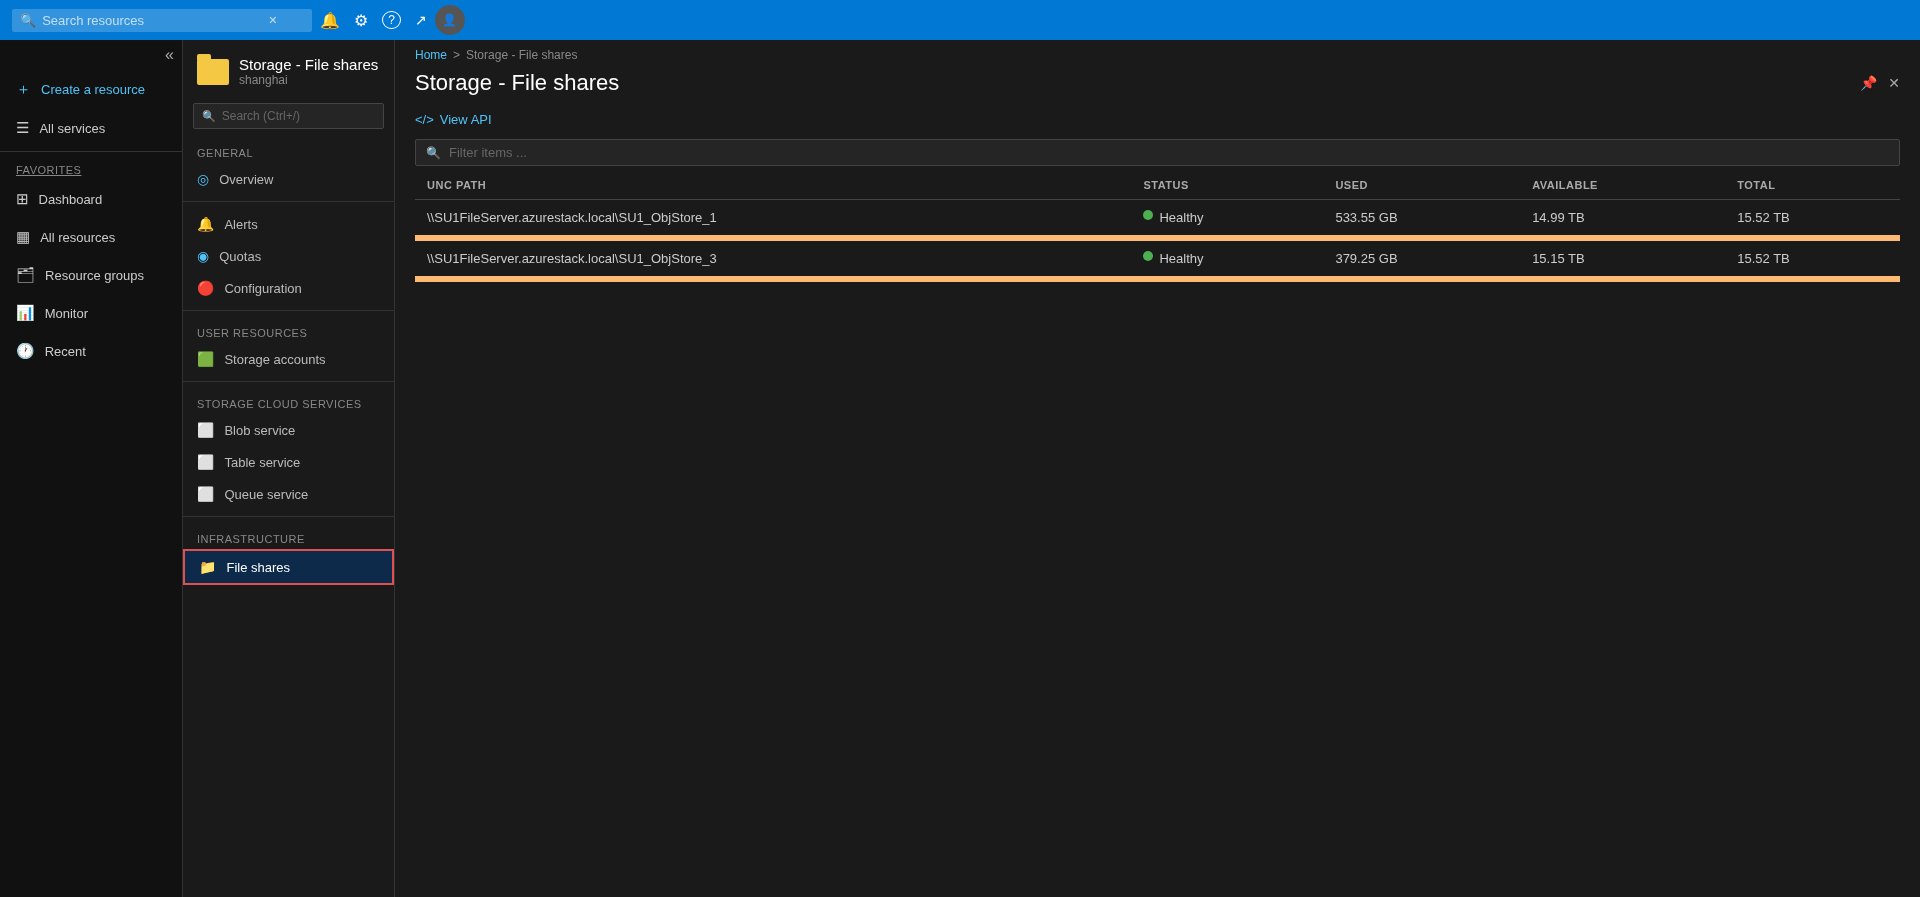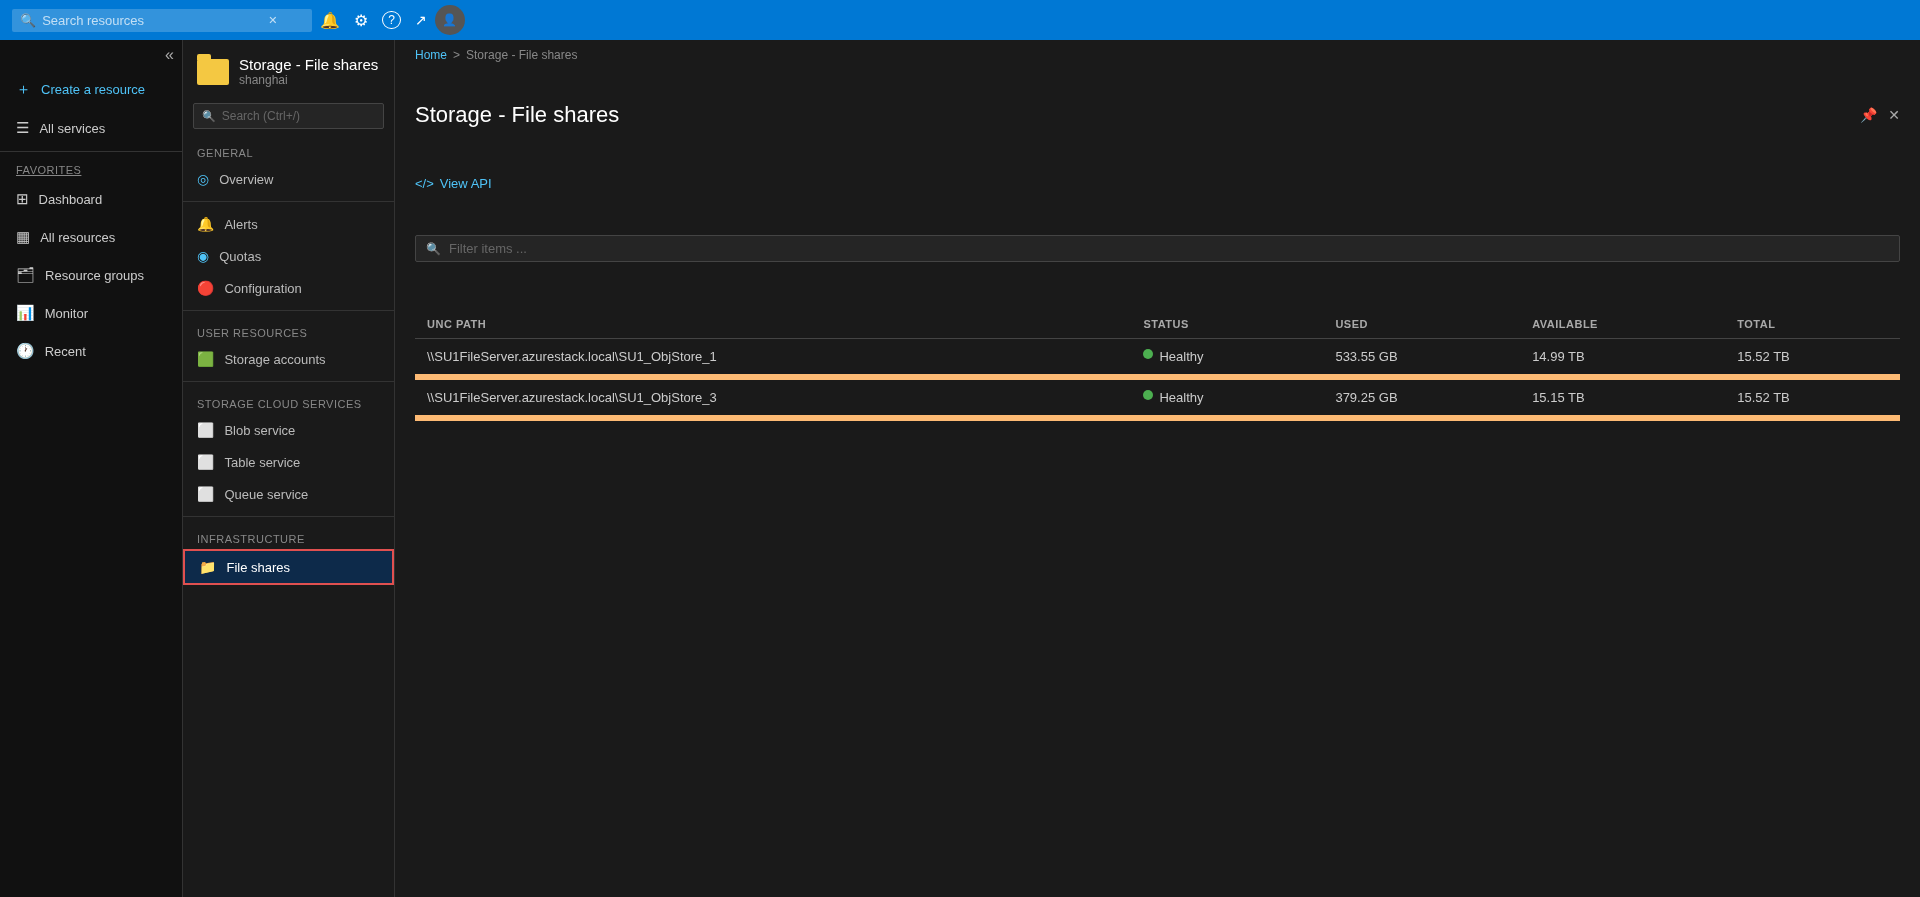--- a/index.html
+++ b/index.html
@@ -206,21 +206,20 @@
       margin: 6px 0;
     }
 
     
     .main-content {
       flex: 1;
       display: flex;
       flex-direction: column;
       overflow: hidden;
       background: #1a1a1a;
-      gap: 32px;
     }
     .breadcrumb {
       display: flex;
       align-items: center;
       gap: 6px;
       padding: 8px 20px;
       font-size: 12px;
       color: #888;
       flex-shrink: 0;
     }
@@ -263,21 +262,21 @@
       font-size: 13px;
       width: 400px;
     }
     .filter-bar input::placeholder { color: #666; }
 
     
     .table-container {
       flex: 1;
       overflow-y: auto;
       padding: 0 20px;
-      margin-top: 16px;
+      margin-top: 5px;
     }
     table {
       width: 100%;
       border-collapse: collapse;
     }
     thead tr {
       border-bottom: 1px solid #444;
     }
     th {
       text-align: left;

